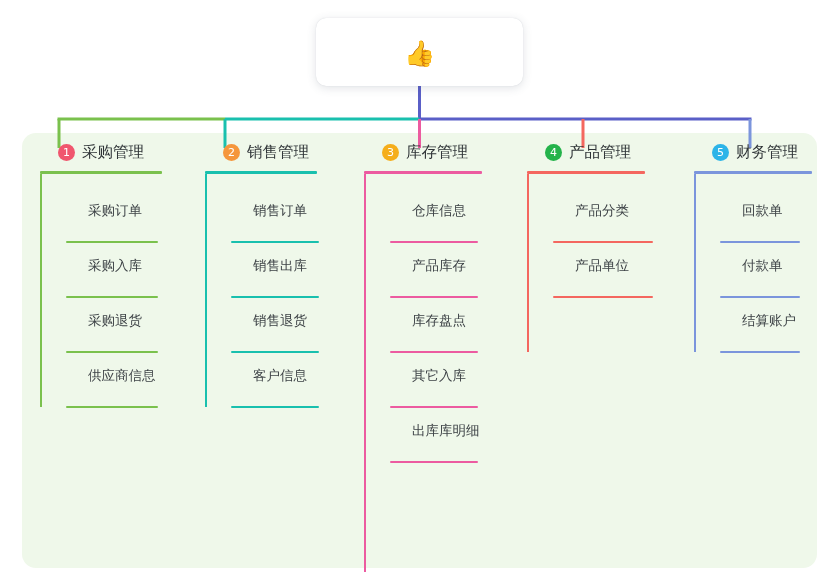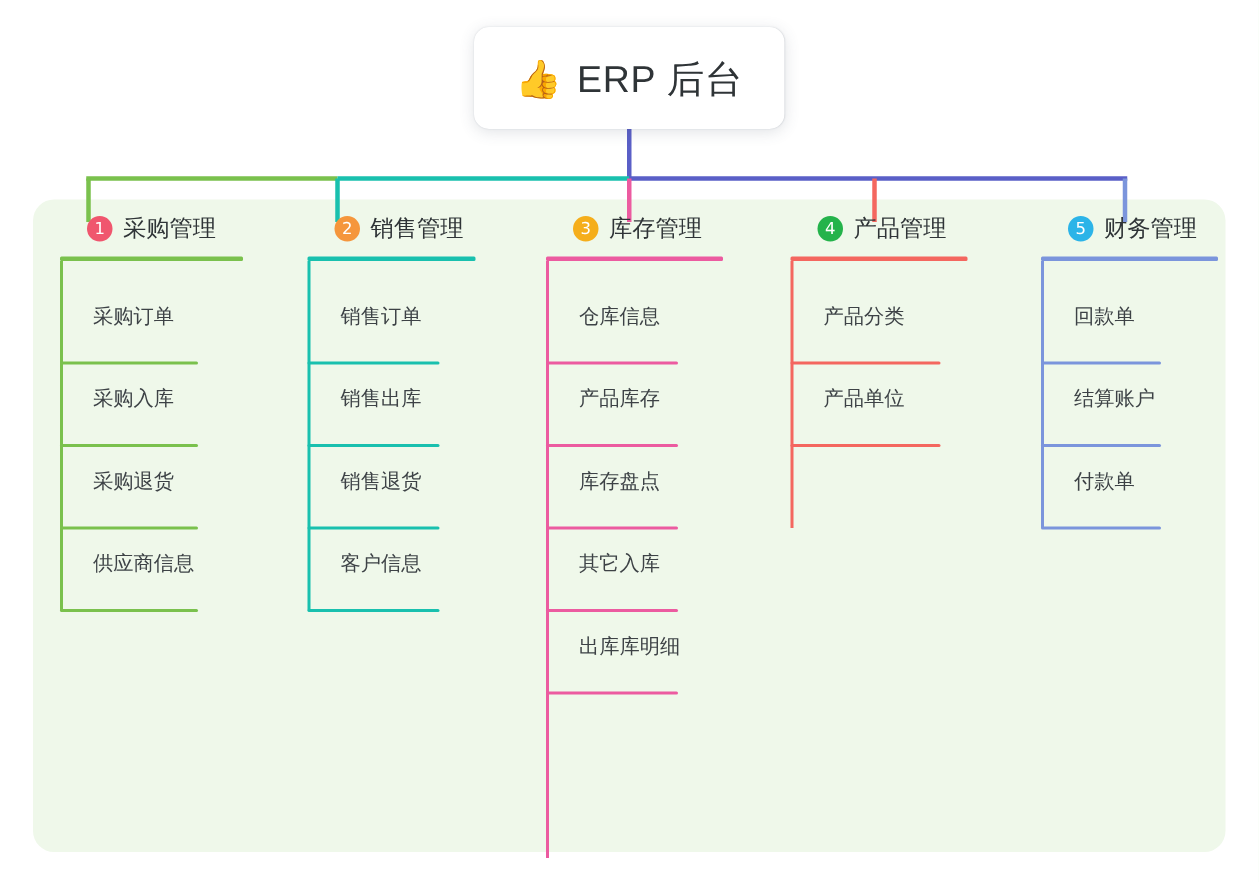--- a/index.html
+++ b/index.html
@@ -115,20 +115,21 @@
   }
   .spine {
     position: absolute;
     left: 0;
     top: 41px;
     width: 2px;
   }
   .leaves {
     position: relative;
     padding-top: 14px;
+    margin-left: 26px;
   }
   .leaf {
     position: relative;
     height: 55px;
   }
   .leaf-label {
     position: absolute;
     left: 22px;
     top: 14px;
     font-size: 13.5px;
@@ -157,21 +158,20 @@
       <line x1="419.5" y1="119" x2="751.5" y2="119" stroke="#5a5fc7" stroke-width="3" stroke-linecap="butt"></line>
       <line x1="59" y1="119" x2="59" y2="148" stroke="#7ac14d" stroke-width="3" stroke-linecap="butt"></line>
       <line x1="225" y1="119" x2="225" y2="148" stroke="#19c0ae" stroke-width="3" stroke-linecap="butt"></line>
       <line x1="419.5" y1="119" x2="419.5" y2="148" stroke="#ec5ba0" stroke-width="3" stroke-linecap="butt"></line>
       <line x1="583" y1="119" x2="583" y2="148" stroke="#f4675f" stroke-width="3" stroke-linecap="butt"></line>
       <line x1="750" y1="119" x2="750" y2="148" stroke="#7b95dc" stroke-width="3" stroke-linecap="butt"></line>
     </svg>
 
   <div class="root-card">
     <span class="root-emoji">👍</span>
-    <span class="root-title">ERP 后台</span>
   </div>
 
   <div class="columns">
       <div class="column" style="left: 18px;">
         <div class="col-head">
           <span class="badge" style="background: rgb(240, 86, 110);">1</span>
           <span class="col-title">采购管理</span>
         </div>
         <div class="col-rule" style="width: 122px; background: rgb(122, 193, 77);"></div>
         <div class="leaves">
@@ -273,25 +273,25 @@
           <span class="badge" style="background: rgb(44, 180, 232);">5</span>
           <span class="col-title">财务管理</span>
         </div>
         <div class="col-rule" style="width: 118px; background: rgb(123, 149, 220);"></div>
         <div class="leaves">
           <div class="leaf">
             <span class="leaf-label">回款单</span>
             <div class="leaf-rule" style="width: 80px; background: rgb(123, 149, 220);"></div>
           </div>
           <div class="leaf">
+            <span class="leaf-label">付款单</span>
+            <div class="leaf-rule" style="width: 80px; background: rgb(123, 149, 220);"></div>
+          </div>
+          <div class="leaf">
             <span class="leaf-label">结算账户</span>
             <div class="leaf-rule" style="width: 80px; background: rgb(123, 149, 220);"></div>
           </div>
-          <div class="leaf">
-            <span class="leaf-label">付款单</span>
-            <div class="leaf-rule" style="width: 80px; background: rgb(123, 149, 220);"></div>
-          </div>
         </div>
         <div class="spine" style="background: rgb(123, 149, 220); height: 178px;"></div>
       </div>
     </div>
 
 </div>
 
 </body></html>

